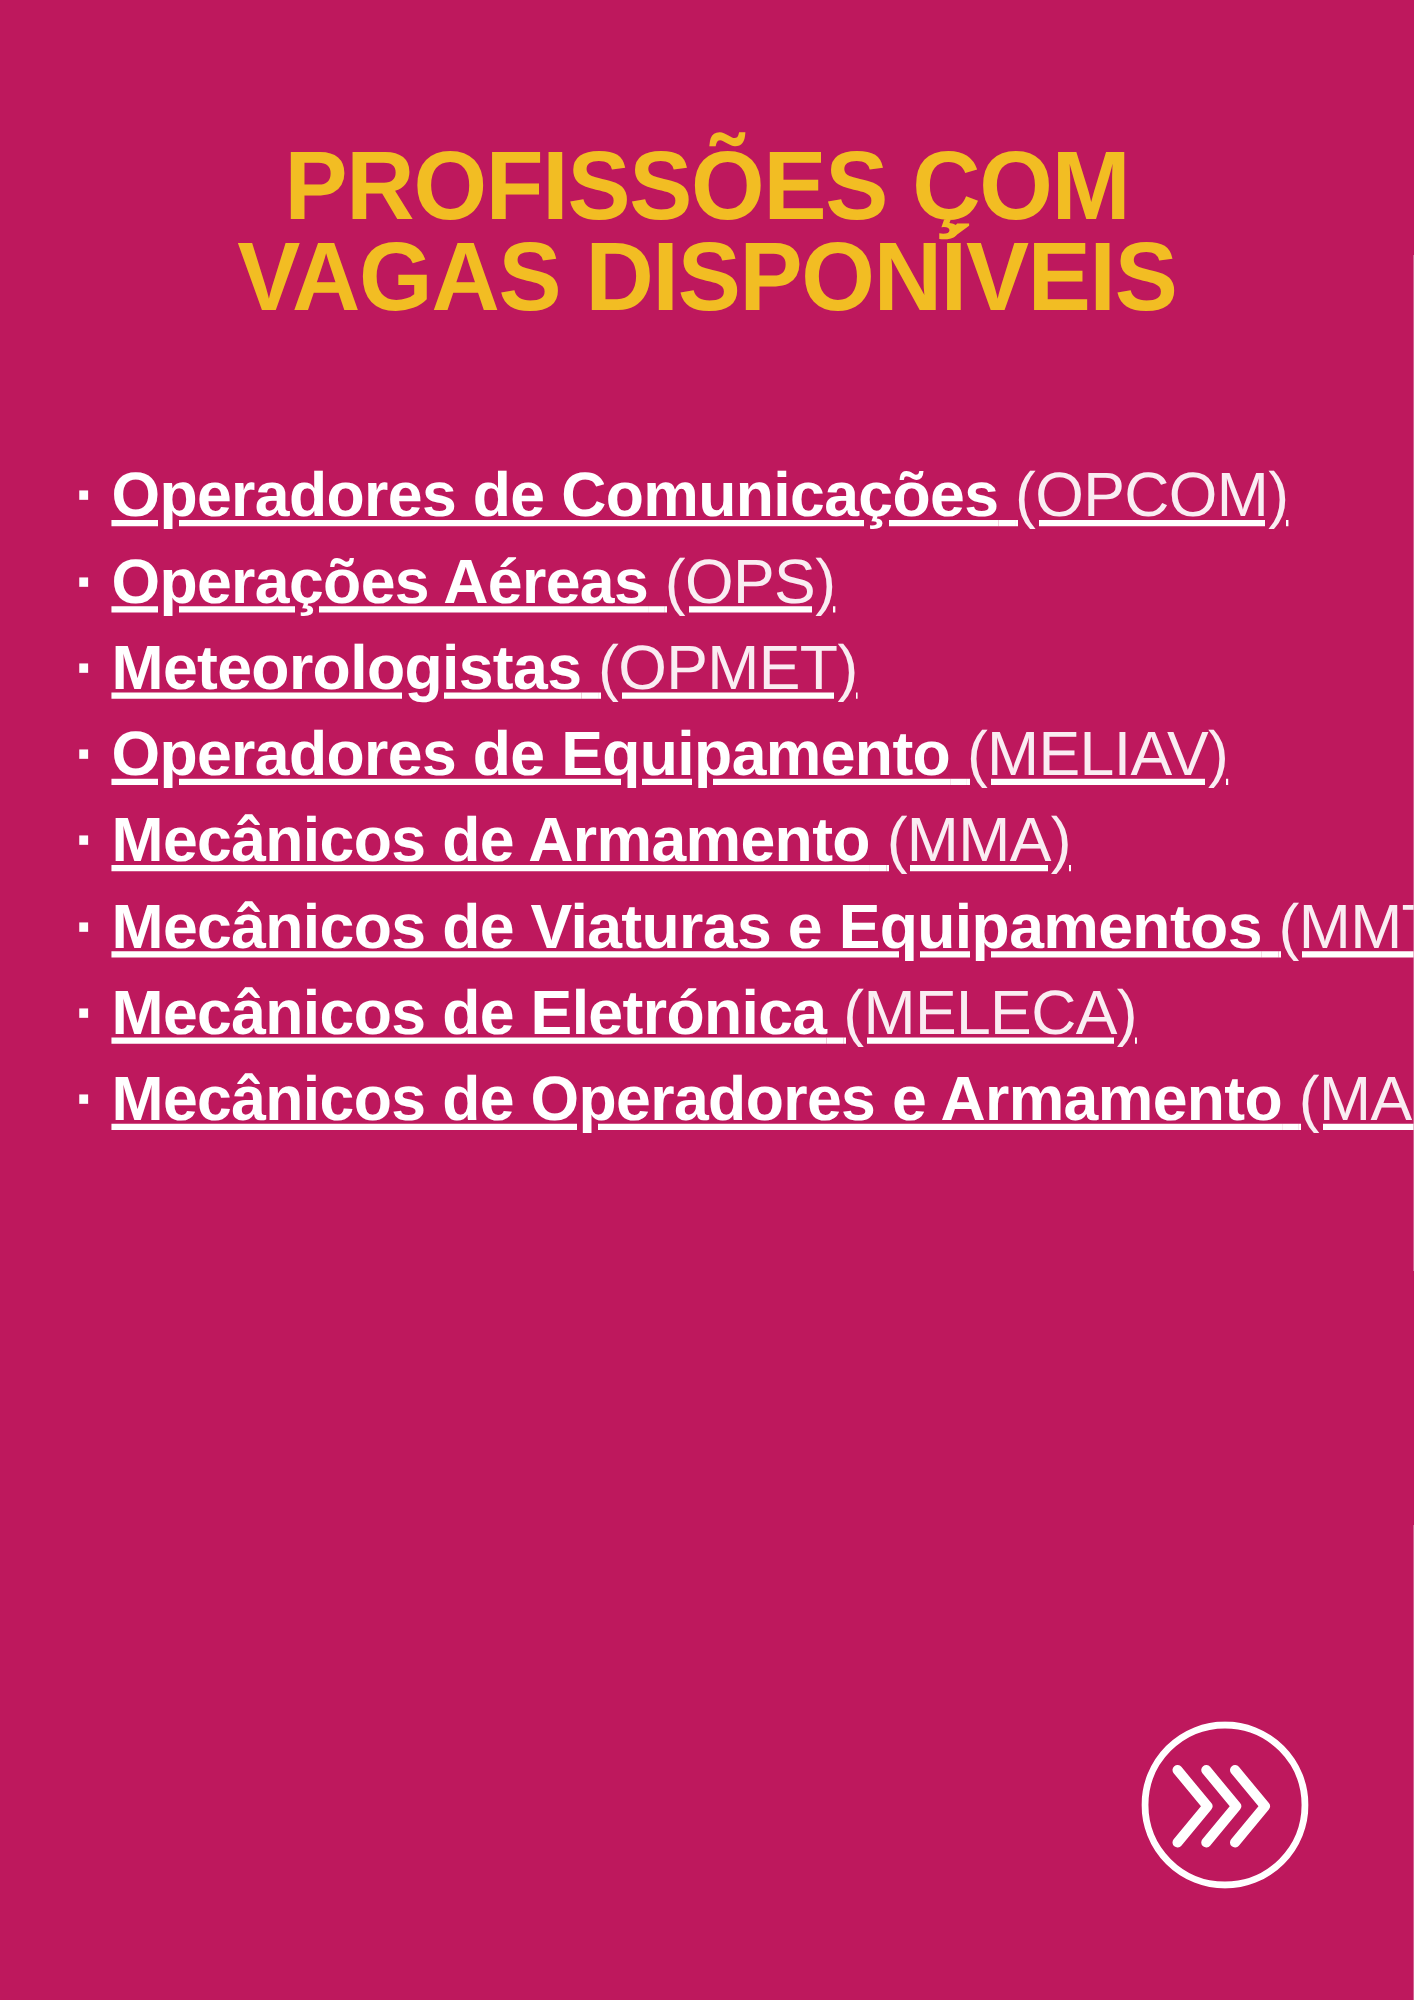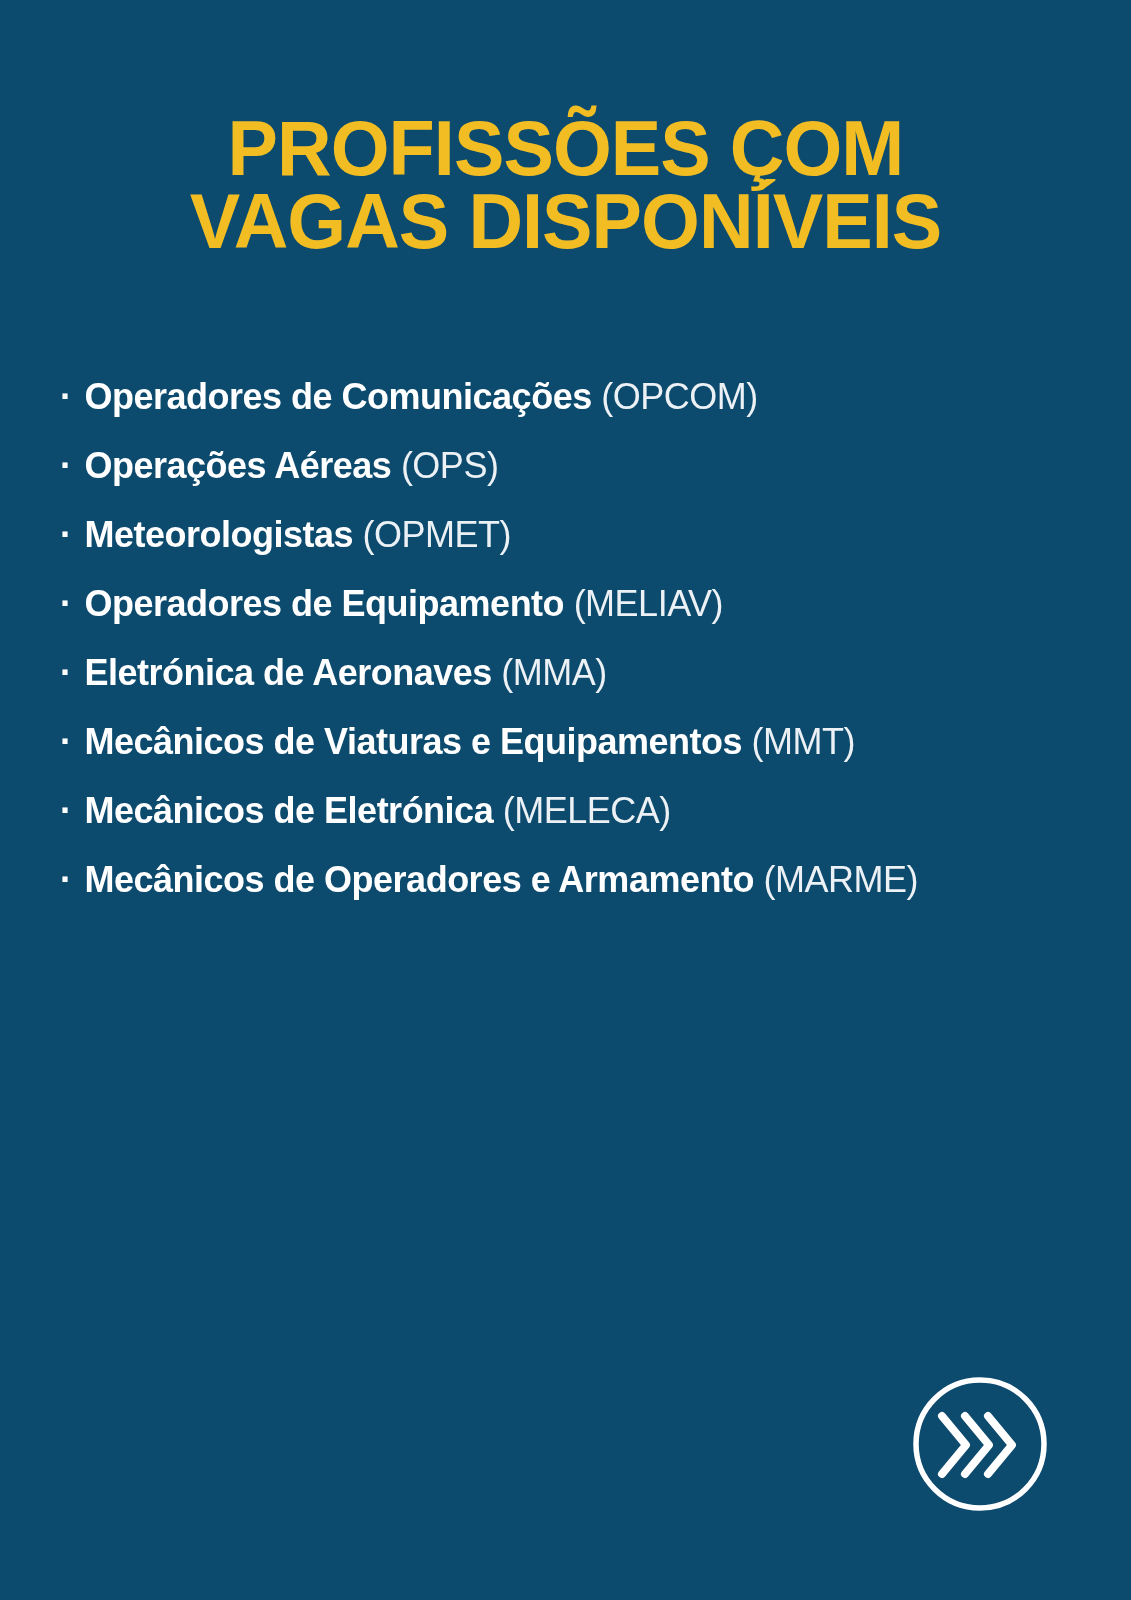--- a/index.html
+++ b/index.html
@@ -3,21 +3,21 @@
 <meta charset="utf-8">
 <style>
   html, body {
     margin: 0;
     padding: 0;
   }
   .poster {
     position: relative;
     width: 1131px;
     height: 1600px;
-    background: #0c4a6e;
+    background: #be185d;
     overflow: hidden;
     font-family: "Liberation Sans", "DejaVu Sans", sans-serif;
   }
   .title {
     position: absolute;
     top: 112px;
     left: 0;
     width: 100%;
     text-align: center;
     color: #F2BD23;
@@ -32,22 +32,23 @@
     position: absolute;
     top: 362px;
     left: 60px;
     right: 20px;
   }
   .list-item {
     height: 69px;
     line-height: 69px;
     white-space: nowrap;
     color: #FFFFFF;
-    font-size: 36px;
+    font-size: 50px;
     letter-spacing: -0.5px;
+    text-decoration: underline;
   }
   .bullet {
     display: inline-block;
     margin-right: 13px;
     font-weight: 700;
     color: #FFFFFF;
   }
   .item-name {
     font-weight: 700;
   }
@@ -87,21 +88,21 @@
     <div class="list-item">
       <span class="bullet">·</span><span class="item-name">Operações Aéreas</span> <span class="item-acronym">(OPS)</span>
     </div>
     <div class="list-item">
       <span class="bullet">·</span><span class="item-name">Meteorologistas</span> <span class="item-acronym">(OPMET)</span>
     </div>
     <div class="list-item">
       <span class="bullet">·</span><span class="item-name">Operadores de Equipamento</span> <span class="item-acronym">(MELIAV)</span>
     </div>
     <div class="list-item">
-      <span class="bullet">·</span><span class="item-name">Eletrónica de Aeronaves</span> <span class="item-acronym">(MMA)</span>
+      <span class="bullet">·</span><span class="item-name">Mecânicos de Armamento</span> <span class="item-acronym">(MMA)</span>
     </div>
     <div class="list-item">
       <span class="bullet">·</span><span class="item-name">Mecânicos de Viaturas e Equipamentos</span> <span class="item-acronym">(MMT)</span>
     </div>
     <div class="list-item">
       <span class="bullet">·</span><span class="item-name">Mecânicos de Eletrónica</span> <span class="item-acronym">(MELECA)</span>
     </div>
     <div class="list-item">
       <span class="bullet">·</span><span class="item-name">Mecânicos de Operadores e Armamento</span> <span class="item-acronym">(MARME)</span>
     </div>

